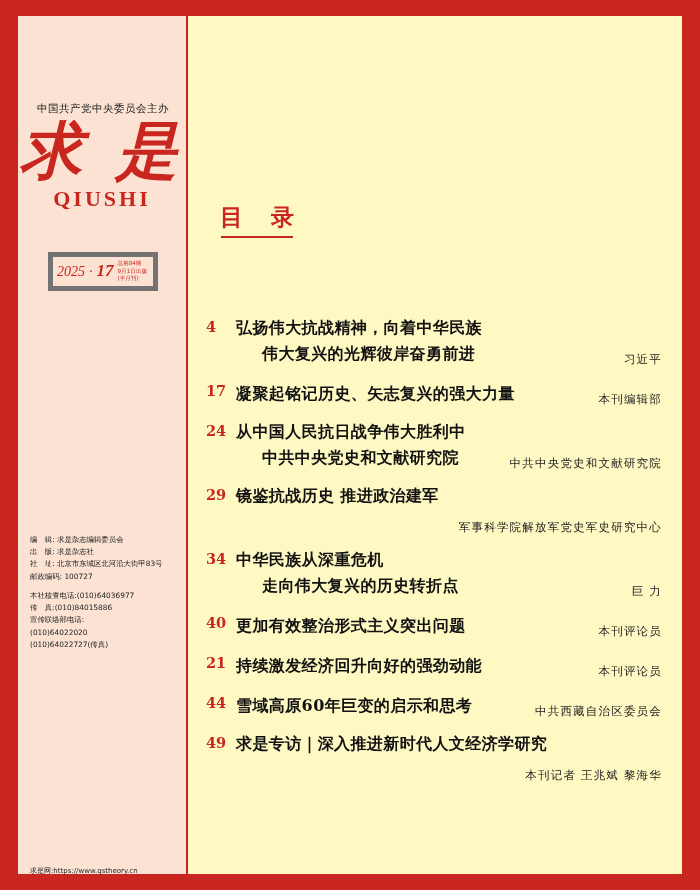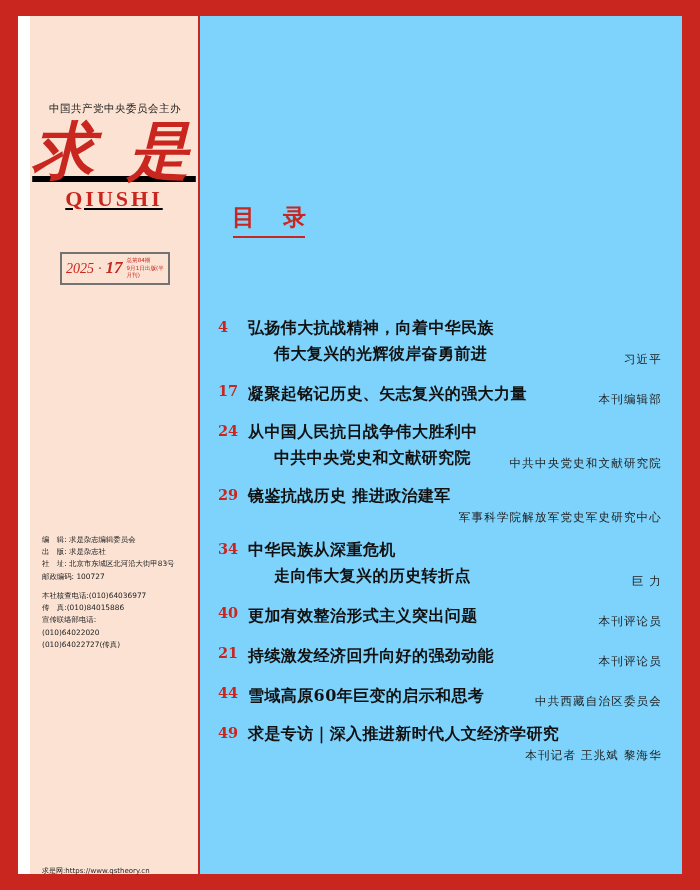--- a/index.html
+++ b/index.html
@@ -31,40 +31,38 @@
     box-sizing: border-box;
   }
   
   .left-col {
     width: 170px;
     height: 100%;
     background: #fbe2d3;
     position: relative;
     box-sizing: border-box;
     border-right: 2px solid #c8261f;
-    margin-left: 12px;
   }
   .sponsor {
     position: absolute;
     top: 86px;
     left: 0;
     width: 170px;
     text-align: center;
     font-size: 10.5px;
     color: #1a1a1a;
     letter-spacing: 0.5px;
     font-family: "DejaVu Sans", sans-serif;
   }
   .logo-wrap {
     position: absolute;
     top: 104px;
     left: 0;
     width: 168px;
     text-align: center;
-    text-decoration: underline;
   }
   .logo-cn {
     font-family: "DejaVu Serif", serif;
     font-size: 62px;
     font-weight: bold;
     color: #c8261f;
     letter-spacing: 6px;
     line-height: 1.0;
     font-style: italic;
   }
@@ -74,21 +72,21 @@
     font-weight: bold;
     color: #c8261f;
     letter-spacing: 3px;
     margin-top: 4px;
   }
   .issue-box {
     position: absolute;
     top: 236px;
     left: 30px;
     width: 110px;
-    border: 2px solid #737373;
+    border: 5px solid #737373;
     padding: 3px 4px;
     display: flex;
     align-items: center;
     justify-content: center;
     box-sizing: border-box;
   }
   .issue-main {
     font-family: "Liberation Serif", serif;
     color: #c8261f;
     font-size: 14px;
@@ -128,21 +126,21 @@
     top: 850px;
     left: 12px;
     font-size: 7px;
     color: #222;
     font-family: "DejaVu Sans", sans-serif;
   }
   
   .right-col {
     flex: 1;
     position: relative;
-    background: #7dd3fc;
+    background: #fef9c3;
     box-sizing: border-box;
   }
   .toc-title {
     position: absolute;
     top: 186px;
     left: 32px;
     font-family: "DejaVu Serif", serif;
     font-size: 23px;
     font-weight: bold;
     color: #c8261f;
@@ -189,21 +187,21 @@
   }
   .ttl.l2 {
     padding-left: 26px;
   }
   .auth {
     text-align: right;
     font-family: "DejaVu Serif", serif;
     font-size: 11.5px;
     color: #222;
     letter-spacing: 1.2px;
-    margin-top: 2px;
+    margin-top: 12px;
     padding-right: 4px;
   }
   .line-with-auth {
     display: flex;
     align-items: center;
     justify-content: space-between;
   }
   .line-with-auth .auth {
     margin-top: 12px;
     white-space: nowrap;

